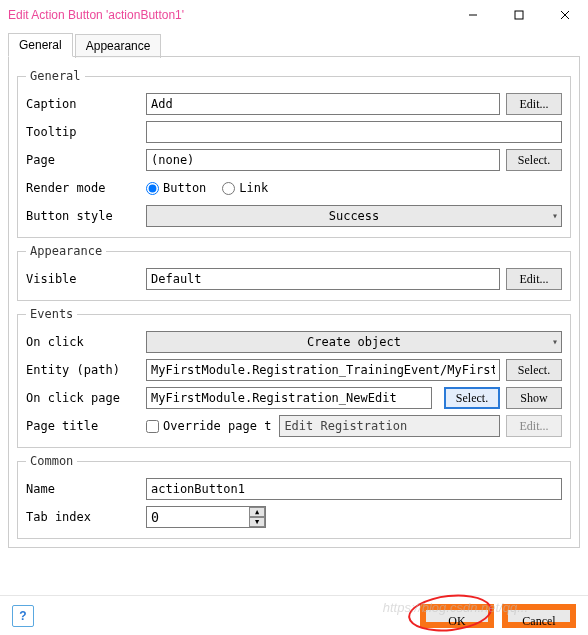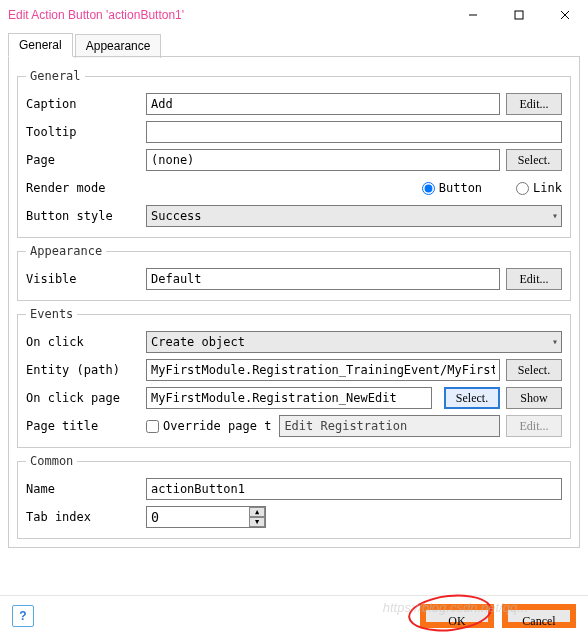--- a/index.html
+++ b/index.html
@@ -13,28 +13,28 @@
 .tab.inactive { background: #f8f8f8; top: 2px; }
 .panel { border: 1px solid #ccc; margin: 0 8px; padding: 6px 8px 8px; position: relative; }
 fieldset { border: 1px solid #ccc; margin-top: 6px; padding: 8px 8px 10px; font-family: monospace, "Courier New", monospace; font-size: 12px; }
 legend { padding: 0 4px; color: #333; font-family: monospace; }
 .row { display: flex; align-items: center; margin-top: 6px; min-height: 22px; }
 .row:first-of-type { margin-top: 2px; }
 .lbl { width: 120px; color: #000; }
 .field { flex: 1; border-radius: 9px; }
 .trailbtn { width: 56px; margin-left: 6px; }
 input[type="text"].txt, .sel, .combo, .disabled-txt { height: 22px; border: 1px solid #7a7a7a; background: #fff; padding: 0 4px; width: 100%; font-family: monospace; font-size: 12px; }
-.sel, .combo { appearance: none; background: #e9e9e9; position: relative; }
+.sel, .combo { appearance: none; background: #e9e9e9; position: relative; text-align: center; }
 .combo-wrap { position: relative; width: 100%; }
 .combo-wrap .caret { position: absolute; right: 4px; top: 5px; pointer-events: none; font-size: 10px; color: #555; }
 .btn { height: 22px; border: 1px solid #888; background: #e8e8e8; font-family: Liberation Serif, serif; font-size: 12px; cursor: pointer; }
 .btn.wide { width: 100%; }
 .btn-sel-hl { border: 2px solid #2a7ad8; background: #e4eefc; }
 .btn-disabled { color: #888; background: #efefef; border-color: #bbb; }
-.radio-grp { display: flex; gap: 34px; align-items: center; justify-content: flex-end; }
+.radio-grp { display: flex; gap: 16px; align-items: center; }
 .radio-grp label { display: flex; align-items: center; gap: 4px; font-family: monospace; }
 .chk { display: flex; align-items: center; gap: 4px; margin-right: 8px; white-space: nowrap; }
 .disabled-txt { background: #efefef; color: #444; }
 .spin { position: relative; width: 120px; }
 .spin input { width: 100%; height: 22px; border: 1px solid #7a7a7a; padding: 0 4px; font-family: monospace; }
 .spin .spin-btns { position: absolute; right: 1px; top: 1px; width: 16px; height: 20px; display: flex; flex-direction: column; }
 .spin .sbtn { flex: 1; border: 1px solid #888; background: #e4e4e4; font-size: 7px; display: flex; align-items: center; justify-content: center; }
 .footer { position: absolute; left: 0; right: 0; bottom: 0; height: 40px; border-top: 1px solid #e6e6e6; display: flex; align-items: center; padding: 0 12px; background: #fff; }
 .footer .help { width: 22px; height: 22px; border: 1px solid #5aa8e0; color: #2a7ad8; border-radius: 2px; display: flex; align-items: center; justify-content: center; font-weight: bold; }
 .footer .spacer { flex: 1; }

